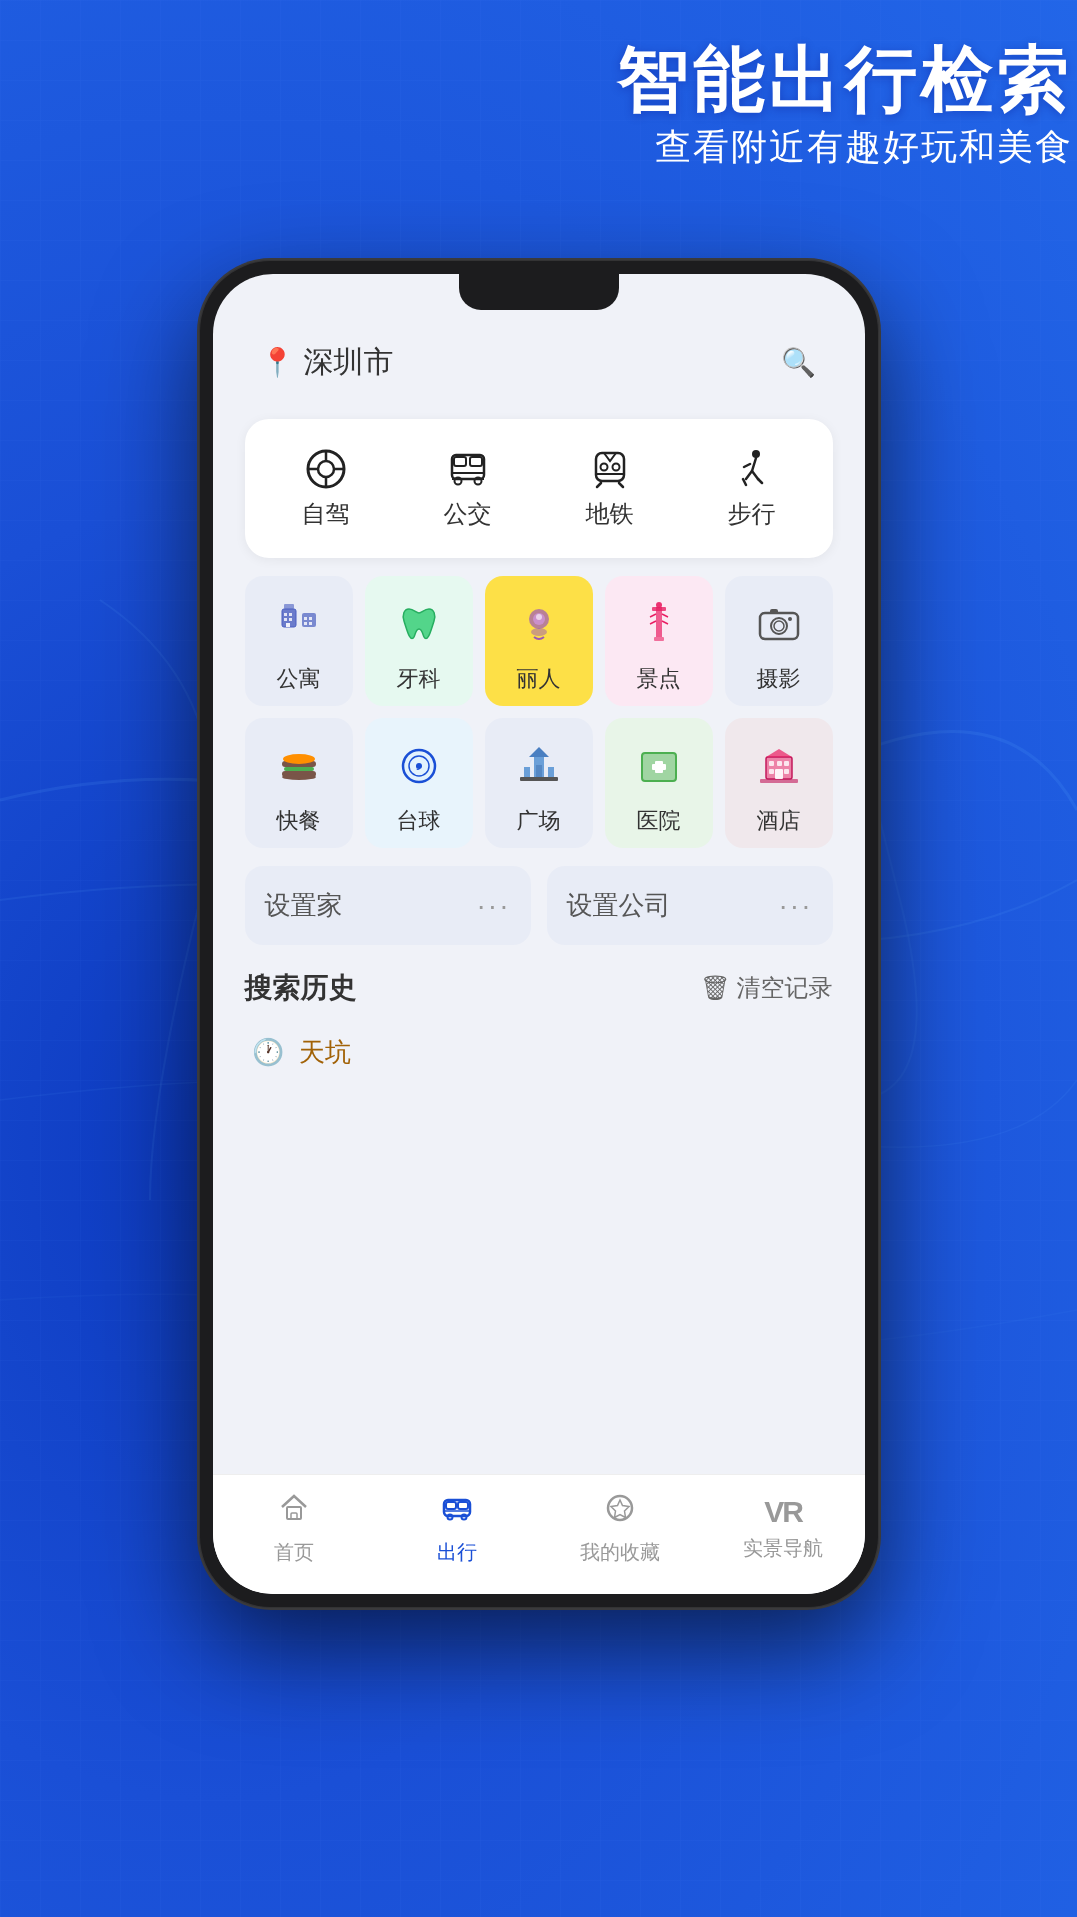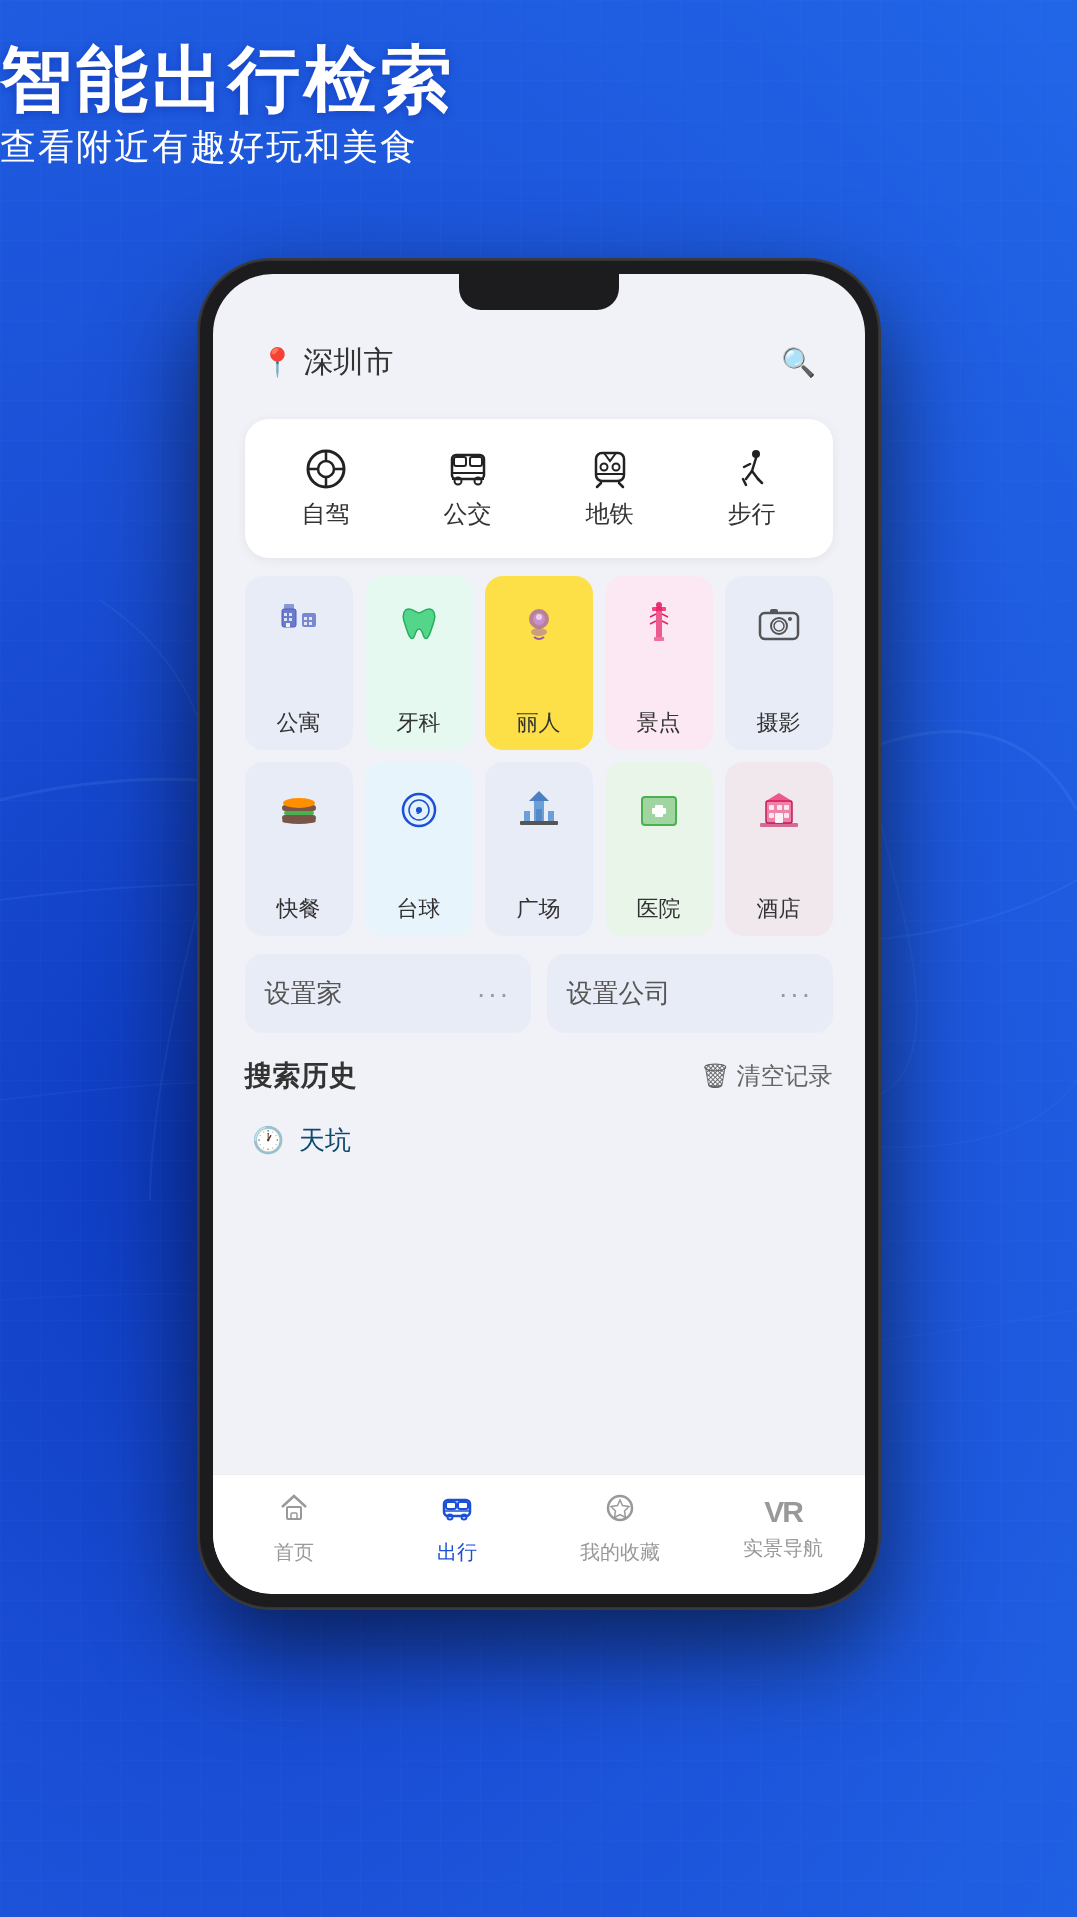--- a/index.html
+++ b/index.html
@@ -15,22 +15,22 @@
     .bg-gradient {
       position: absolute;
       top: 0; left: 0; right: 0; bottom: 0;
       background: radial-gradient(ellipse at 20% 60%, #0d3abf 0%, #1a4fd6 40%, #2266e8 100%);
       z-index: 0;
     }
 
     .hero-section {
       position: absolute;
       top: 40px;
-      left: 0; right: 12px;
-      text-align: left;
+      left: 0; right: 4px;
+      text-align: right;
       z-index: 10;
     }
 
     .hero-title {
       font-size: 72px;
       font-weight: 800;
       color: #fff;
       letter-spacing: 4px;
       line-height: 1.1;
       text-shadow: 0 2px 10px rgba(0,0,120,0.3);
@@ -171,21 +171,20 @@
       display: flex;
       align-items: center;
       justify-content: center;
       font-size: 36px;
     }
 
     .poi-label {
       font-size: 22px;
       color: #333;
       font-weight: 500;
-      margin-top: 44px;
     }
 
     
     .quick-set-row {
       display: flex;
       gap: 16px;
       margin: 0 8px 24px;
     }
 
     .quick-set-btn {
@@ -240,21 +239,21 @@
       margin: 0 8px;
     }
 
     .history-icon {
       font-size: 26px;
       color: #1a4fd6;
     }
 
     .history-text {
       font-size: 26px;
-      color: #0c4a6e;
+      color: #a16207;
     }
 
     
     .bottom-nav {
       position: absolute;
       bottom: 0; left: 0; right: 0;
       background: #fff;
       border-top: 1px solid #eee;
       display: flex;
       justify-content: space-around;

